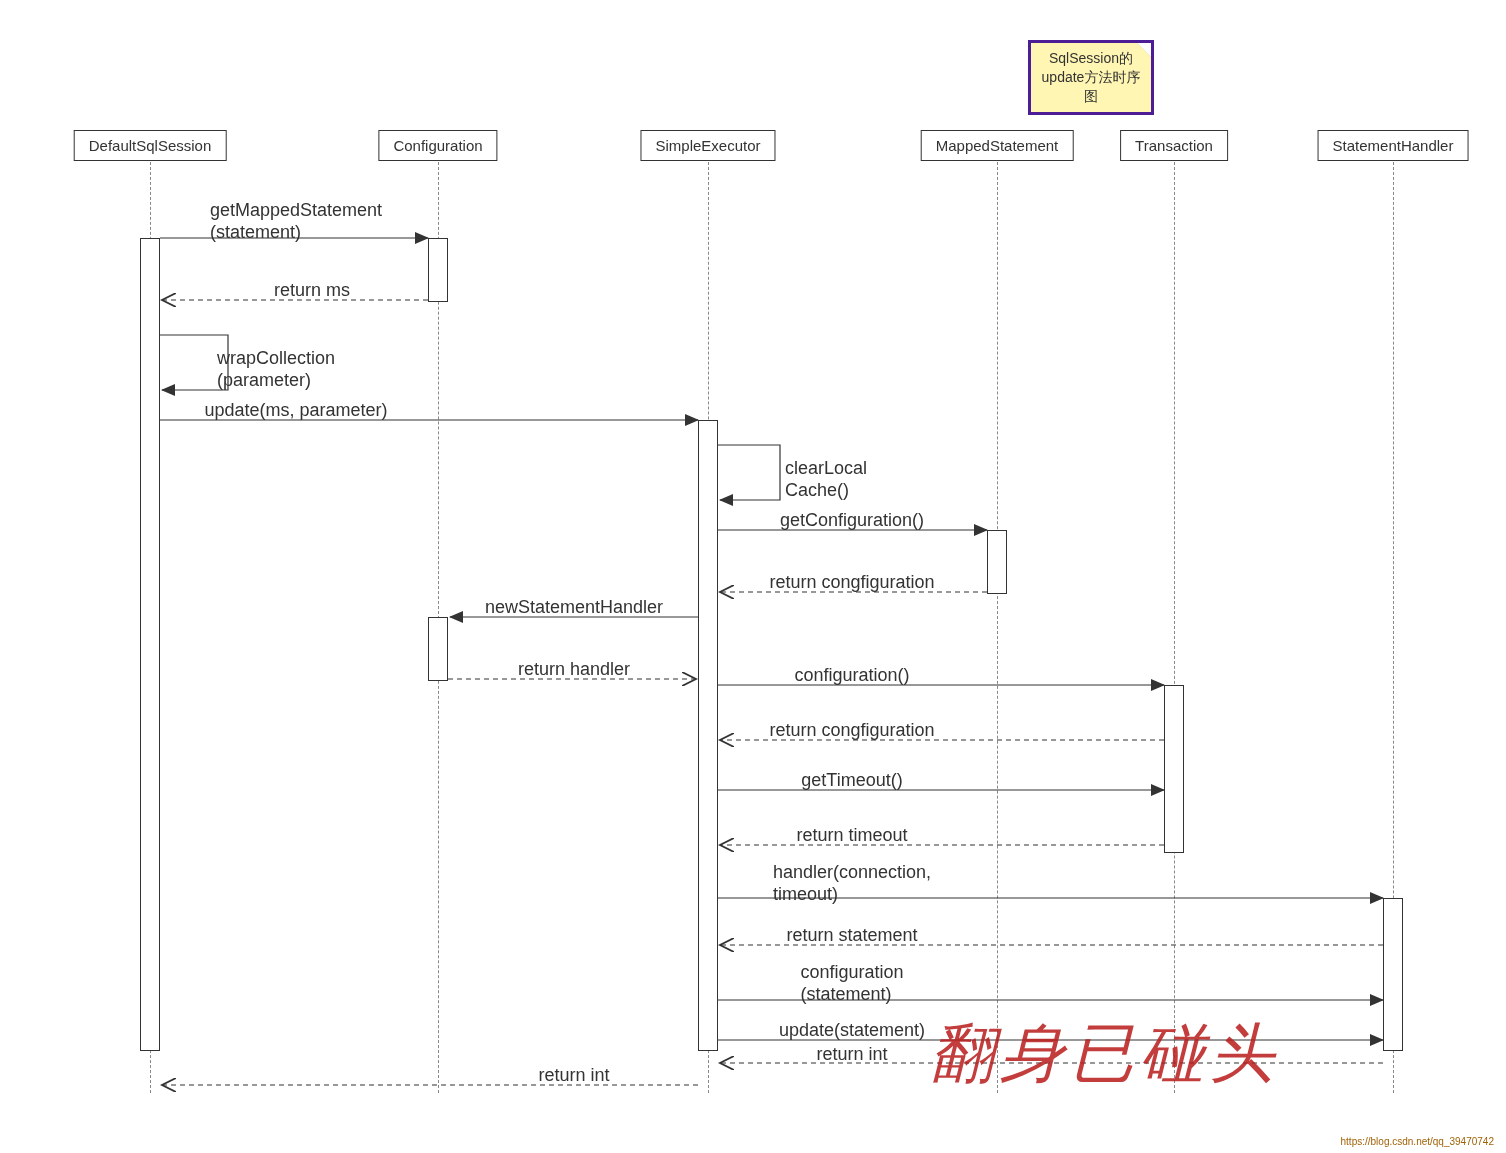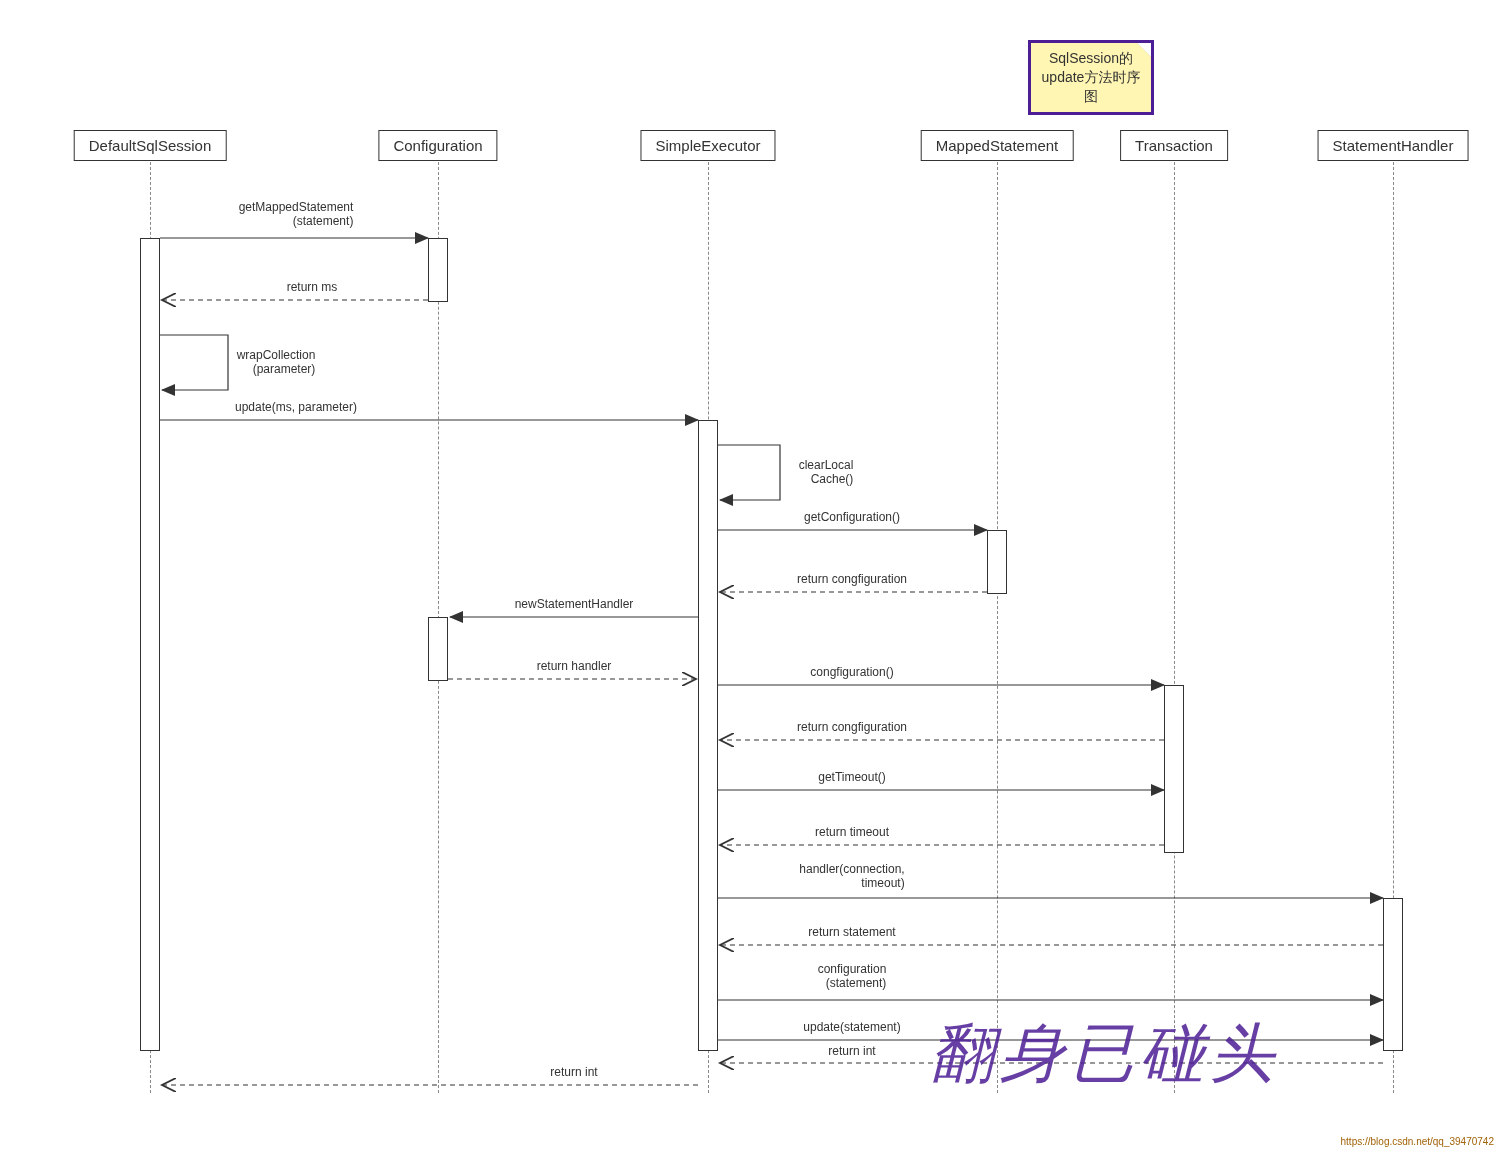--- a/index.html
+++ b/index.html
@@ -4,23 +4,23 @@
 <style>
   html,body{margin:0;padding:0;background:#fff;font-family:"Segoe UI","Microsoft YaHei",Arial,sans-serif;color:#333}
   #stage{position:relative;width:1506px;height:1153px;background:#fff;overflow:hidden}
   .note{position:absolute;background:#fff6b3;border:3px solid #4c1d95;padding:6px 10px;font-size:14px;line-height:1.35;text-align:center;box-shadow:0 0 0 rgba(0,0,0,0)}
   .note::after{content:"";position:absolute;top:0;right:0;width:0;height:0;border-top:14px solid #fff;border-left:14px solid transparent}
   .note::before{content:"";position:absolute;top:0;right:0;width:0;height:0;border-top:14px solid #bcae4a;border-left:14px solid transparent}
   .lifeline-head{position:absolute;border:1px solid #333;background:#fff;padding:6px 14px;font-size:15px;text-align:center;transform:translateX(-50%);white-space:nowrap}
   .lifeline{position:absolute;width:0;border-left:1px dashed #888;top:134px;bottom:60px}
   .activation{position:absolute;width:18px;background:#fff;border:1px solid #333;transform:translateX(-50%)}
   svg.arrows{position:absolute;left:0;top:0;width:1506px;height:1153px;pointer-events:none}
-  .msg{position:absolute;font-size:12px;text-align:right;transform:translateX(-50%);line-height:1.2;white-space:nowrap;color:#333}
+  .msg{position:absolute;font-size:18px;text-align:left;transform:translateX(-50%);line-height:1.2;white-space:nowrap;color:#333}
   .msg.two{white-space:normal}
-  .watermark{position:absolute;color:#4c1d95;font-size:64px;font-family:"KaiTi","STKaiti","Microsoft YaHei",serif;opacity:0.85;letter-spacing:6px;font-style:italic;font-weight:500}
+  .watermark{position:absolute;color:#b91c1c;font-size:64px;font-family:"KaiTi","STKaiti","Microsoft YaHei",serif;opacity:0.85;letter-spacing:6px;font-style:italic;font-weight:500}
   .credit{position:absolute;right:12px;bottom:6px;color:#a16207;font-size:10px}
 </style>
 </head>
 <body>
 
 <div id="stage">
 
   <div class="note" style="left:1028px;top:40px;width:100px">
     <span>SqlSession的</span><br>
     <span>update方法时序图</span>
@@ -105,21 +105,21 @@
     <span>wrapCollection</span><br><span>(parameter)</span>
   </div>
   <div class="msg" style="left:296px;top:400px">update(ms, parameter)</div>
   <div class="msg two" style="left:826px;top:458px">
     <span>clearLocal</span><br><span>Cache()</span>
   </div>
   <div class="msg" style="left:852px;top:510px">getConfiguration()</div>
   <div class="msg" style="left:852px;top:572px">return congfiguration</div>
   <div class="msg" style="left:574px;top:597px">newStatementHandler</div>
   <div class="msg" style="left:574px;top:659px">return handler</div>
-  <div class="msg" style="left:852px;top:665px">congfiguration()</div>
+  <div class="msg" style="left:852px;top:665px">configuration()</div>
   <div class="msg" style="left:852px;top:720px">return congfiguration</div>
   <div class="msg" style="left:852px;top:770px">getTimeout()</div>
   <div class="msg" style="left:852px;top:825px">return timeout</div>
   <div class="msg two" style="left:852px;top:862px">
     <span>handler(connection,</span><br><span>timeout)</span>
   </div>
   <div class="msg" style="left:852px;top:925px">return statement</div>
   <div class="msg two" style="left:852px;top:962px">
     <span>configuration</span><br><span>(statement)</span>
   </div>

